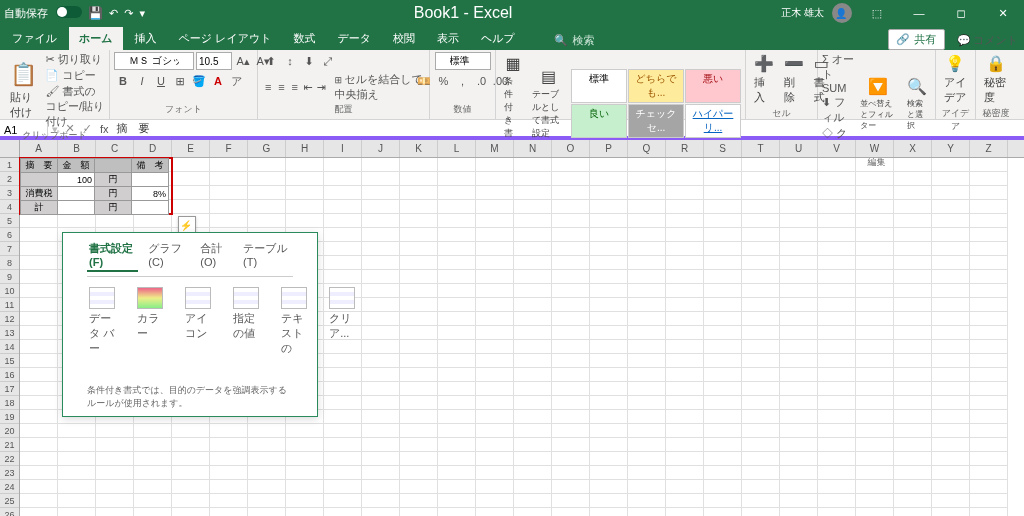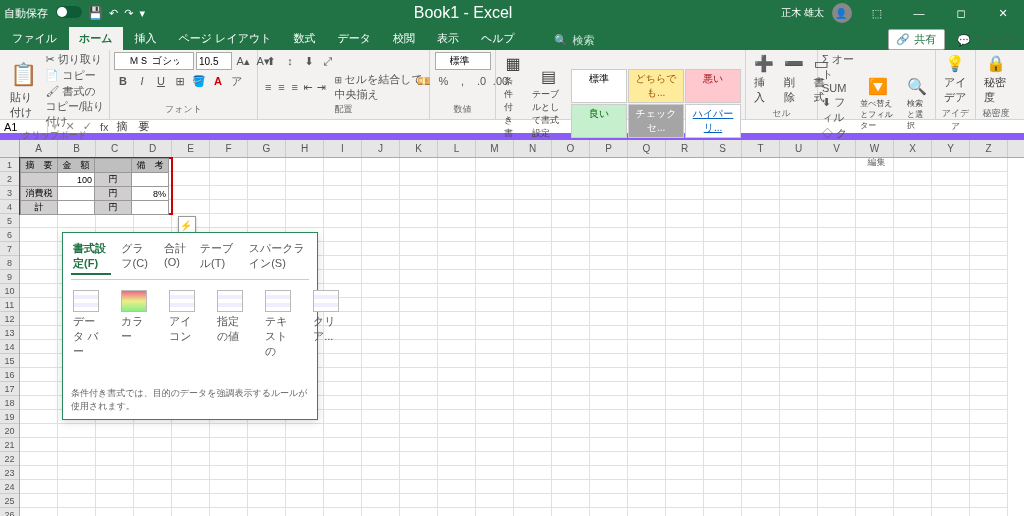--- a/index.html
+++ b/index.html
@@ -27,37 +27,37 @@
 .fontsel{width:80px;height:18px;border:1px solid #ababab;background:#fff;font-size:10px;padding:0 14px}
 .sizesel{width:36px;height:18px;border:1px solid #ababab;background:#fff;font-size:10px;padding:0 2px}
 .smbtn{width:18px;height:18px;display:inline-flex;align-items:center;justify-content:center;cursor:pointer;color:#555}
 .stylebox{border:1px solid #ccc;padding:2px 6px;font-size:10px;min-width:56px;text-align:center;background:#fff}
 .stylebox.bad{color:#9c0006;background:#ffc7ce}
 .stylebox.warn{color:#9c5700;background:#ffeb9c}
 .stylebox.check{background:#a5a5a5;color:#fff}
 .stylebox.link{color:#0563c1;text-decoration:underline}
 .sharebtn{background:#fff;border:1px solid #ababab;padding:2px 8px;border-radius:2px;margin-left:auto;margin-right:4px;display:flex;align-items:center;gap:4px;color:#217346}
 .commentbtn{padding:2px 6px;color:#555;display:flex;align-items:center;gap:2px}
-.namebar{height:20px;border-bottom:7px solid #8b5cf6;display:flex;align-items:center;background:#fff}
+.namebar{height:20px;border-bottom:4px solid #8b5cf6;display:flex;align-items:flex-end;background:#fff}
 .namebox{width:48px;border-right:1px solid #d4d4d4;padding:0 4px;font-size:11px}
 .fxbar{flex:1;display:flex;align-items:center;padding:0 4px;gap:8px;color:#888}
 .fxbar .fx{color:#555}
 .fxbar .val{color:#333}
 .sheet{position:relative;height:calc(516px - 26px - 24px - 70px - 20px);overflow:hidden}
 .colhdr{position:absolute;top:0;left:20px;right:0;height:18px;display:flex;background:#e6e6e6;border-bottom:1px solid #aaa}
 .ch{width:38px;border-right:1px solid #ccc;text-align:center;font-size:10px;color:#555;line-height:18px}
 .rowhdr{position:absolute;top:18px;left:0;width:20px;background:#e6e6e6;border-right:1px solid #aaa}
 .rh{height:14px;border-bottom:1px solid #ccc;text-align:center;font-size:9px;color:#555;line-height:14px}
 .corner{position:absolute;top:0;left:0;width:20px;height:18px;background:#e6e6e6;border-right:1px solid #aaa;border-bottom:1px solid #aaa}
 .cells{position:absolute;top:18px;left:20px;right:0;bottom:0}
 .row{display:flex;height:14px}
 .cell{width:38px;border-right:1px solid #e0e0e0;border-bottom:1px solid #e0e0e0;font-size:9px;padding:0 2px;line-height:14px;overflow:hidden}
 .selbox{position:absolute;border:2px solid #c00;pointer-events:none}
 .qa-tag{position:absolute;width:18px;height:18px;background:#fff;border:1px solid #999;box-shadow:0 1px 3px rgba(0,0,0,.2);display:flex;align-items:center;justify-content:center;font-size:10px}
-.qa-popup{position:absolute;background:#fff;border:1px solid #2a8a5c;box-shadow:0 2px 8px rgba(0,0,0,.15);padding:6px 8px}
+.qa-popup{position:absolute;background:#fff;border:1px solid #2a8a5c;box-shadow:0 2px 8px rgba(0,0,0,.15);padding:6px 24px}
 .qa-tabs{display:flex;gap:8px;border-bottom:1px solid #ccc;padding-bottom:4px;margin-bottom:6px;font-size:10px}
 .qa-tab{color:#555;cursor:pointer;padding:2px 2px}
 .qa-tab.active{color:#217346;border-bottom:2px solid #217346;font-weight:bold}
 .qa-icons{display:flex;gap:22px;padding:4px 2px}
 .qa-ico{display:flex;flex-direction:column;align-items:center;gap:2px;font-size:9px;color:#555;cursor:pointer}
 .qa-ico .box{width:26px;height:22px;border:1px solid #bbb;background:repeating-linear-gradient(#fff,#fff 4px,#eef 4px,#eef 8px)}
 .qa-desc{font-size:9px;color:#666;margin-top:24px}
 .tdata{position:absolute;border-collapse:collapse}
 .tdata td{border:1px solid #999;height:14px;font-size:9px;padding:0 2px;text-align:center;background:#d0cece}
 .tdata td.v{background:#fff;text-align:right}
@@ -1104,21 +1104,20 @@
     </table>
 
   <div class="qa-tag" style="top:76px;left:178px">⚡</div>
 
   <div class="qa-popup" style="top:92px;left:62px;width:256px">
     <div class="qa-tabs">
       <div class="qa-tab active">書式設定(F)</div>
       <div class="qa-tab">グラフ(C)</div>
       <div class="qa-tab">合計(O)</div>
       <div class="qa-tab">テーブル(T)</div>
-      <div class="qa-tab">スパークライン(S)</div>
     </div>
     <div class="qa-icons">
       <div class="qa-ico">
           <div class="box"></div>
           <span>データ バー</span>
         </div>
       <div class="qa-ico">
           <div class="box" style="background:linear-gradient(#e68,#ee8,#8e8)"></div>
           <span>カラー</span>
         </div>

